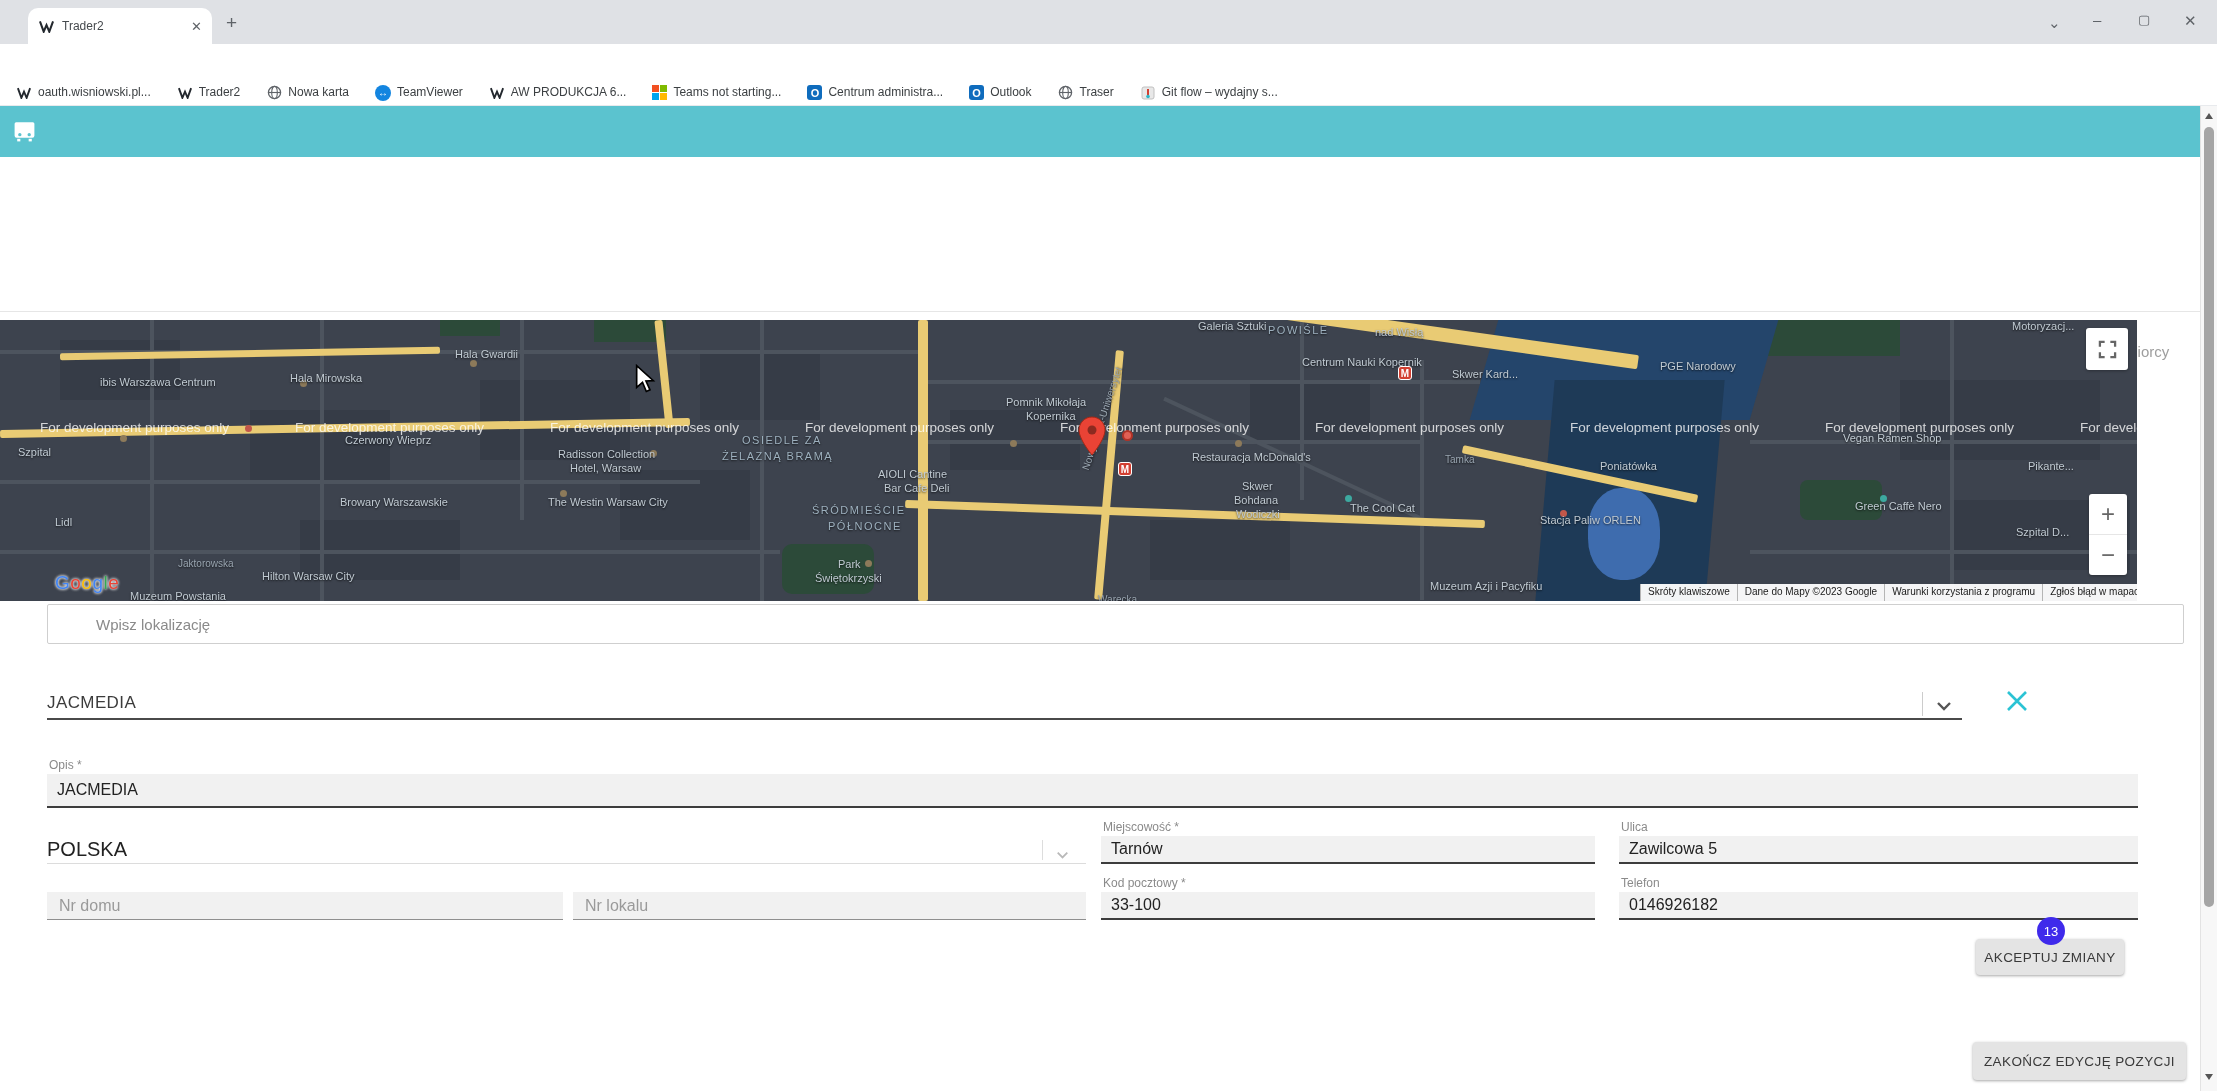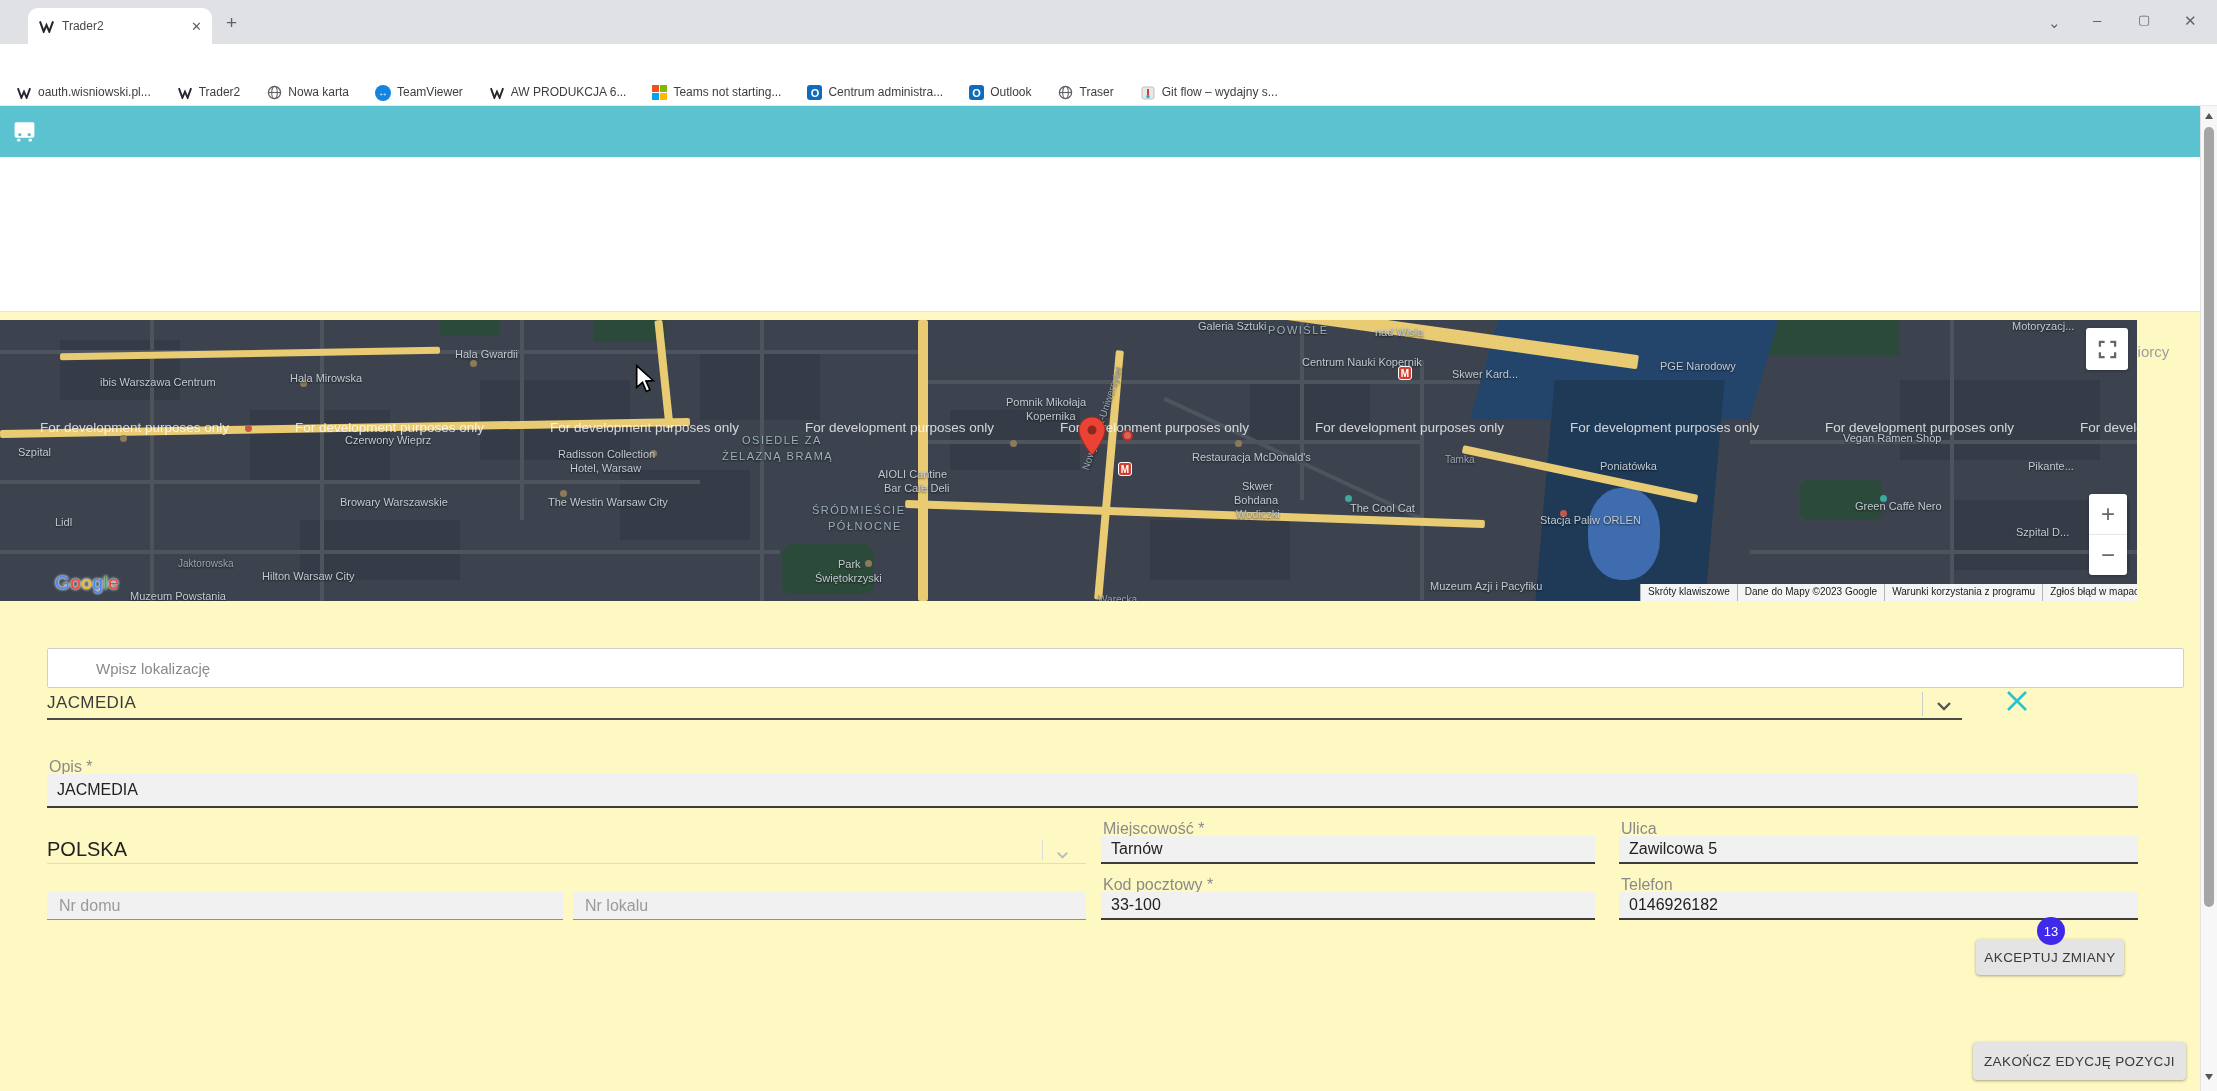--- a/index.html
+++ b/index.html
@@ -1,16 +1,16 @@
 <!DOCTYPE html>
 <html><head>
 <meta charset="utf-8">
 <style>
   html,body{margin:0;padding:0;background:#202124;}
-  #screen{position:relative;width:2217px;height:1091px;background:#fef9c3;
+  #screen{position:relative;width:2217px;height:1091px;background:#ffffff;
     font-family:"Liberation Sans",sans-serif;overflow:hidden;}
   .abs{position:absolute;}
   
   #tabstrip{position:absolute;left:0;top:0;width:2217px;height:44px;background:#dfe1e5;}
   #tab{position:absolute;left:28px;top:8px;width:184px;height:36px;background:#fff;
     border-radius:10px 10px 0 0;display:flex;align-items:center;padding:0 10px;box-sizing:border-box;}
   #tab .title{flex:1;font-size:12px;color:#45494d;margin-left:8px;white-space:nowrap;overflow:hidden;}
   .chromeglyph{color:#5f6368;font-size:15px;line-height:1;}
   #addressbar{position:absolute;left:0;top:44px;width:2217px;height:36px;background:#fff;}
   #omnibox{position:absolute;left:116px;top:48px;width:1996px;height:28px;background:#eef1f4;
@@ -70,26 +70,26 @@
     box-shadow:0 1px 3px rgba(0,0,0,.3);display:flex;flex-direction:column;}
   #zoomctl div{flex:1;display:flex;align-items:center;justify-content:center;font-size:24px;color:#666;}
   #zoomctl div:first-child{border-bottom:1px solid #e6e6e6;}
   #glogo{position:absolute;left:55px;top:252px;font-size:19px;font-weight:500;letter-spacing:.5px;
     text-shadow:0 0 3px #fff,0 0 3px #fff;}
   #attrib{position:absolute;left:1640px;top:264px;height:17px;display:flex;}
   #attrib span{background:rgba(255,255,255,.95);color:#1a1a1a;font-size:10px;padding:2px 7px 0 7px;
     border-left:1px solid #b5b5b5;white-space:nowrap;}
   
   #locbox{position:absolute;left:47px;top:604px;width:2137px;height:40px;border:1px solid #cfcfcf;background:#fff;
-    border-radius:2px;box-sizing:border-box;margin-top:44px;}
+    border-radius:2px;box-sizing:border-box;}
   #locbox input{border:0;outline:none;width:95%;height:36px;margin-left:46px;font-size:15px;color:#333;
     font-family:"Liberation Sans",sans-serif;background:transparent;}
   #locbox input::placeholder{color:#8a8a8a;}
   .selectline{position:absolute;border-bottom:2px solid #4a4a4a;}
-  .fieldlabel{position:absolute;font-size:16px;color:#8a8a8a;}
+  .fieldlabel{position:absolute;font-size:12px;color:#8a8a8a;}
   .ffield{position:absolute;background:#f1f1f1;border-bottom:2px solid #3d3d3d;display:flex;align-items:center;
     padding-left:10px;font-size:16px;color:#222;box-sizing:border-box;}
   .pfield{position:absolute;background:#f1f1f1;border-bottom:1px solid #8f8f8f;box-sizing:border-box;}
   .pfield input{border:0;outline:none;background:transparent;width:90%;height:26px;margin-left:10px;font-size:16px;
     color:#222;font-family:"Liberation Sans",sans-serif;}
   .pfield input::placeholder{color:#9a9a9a;}
   .graybtn{position:absolute;background:#e4e4e4;border-radius:4px;box-shadow:0 1px 3px rgba(0,0,0,.35);
     display:flex;align-items:center;justify-content:center;font-size:13.5px;font-weight:500;color:#3a3a3a;letter-spacing:.4px;}
   #badge{position:absolute;left:2037px;top:917px;width:28px;height:28px;border-radius:50%;background:#3f2aeb;
     color:#fff;font-size:13px;display:flex;align-items:center;justify-content:center;z-index:5;}

